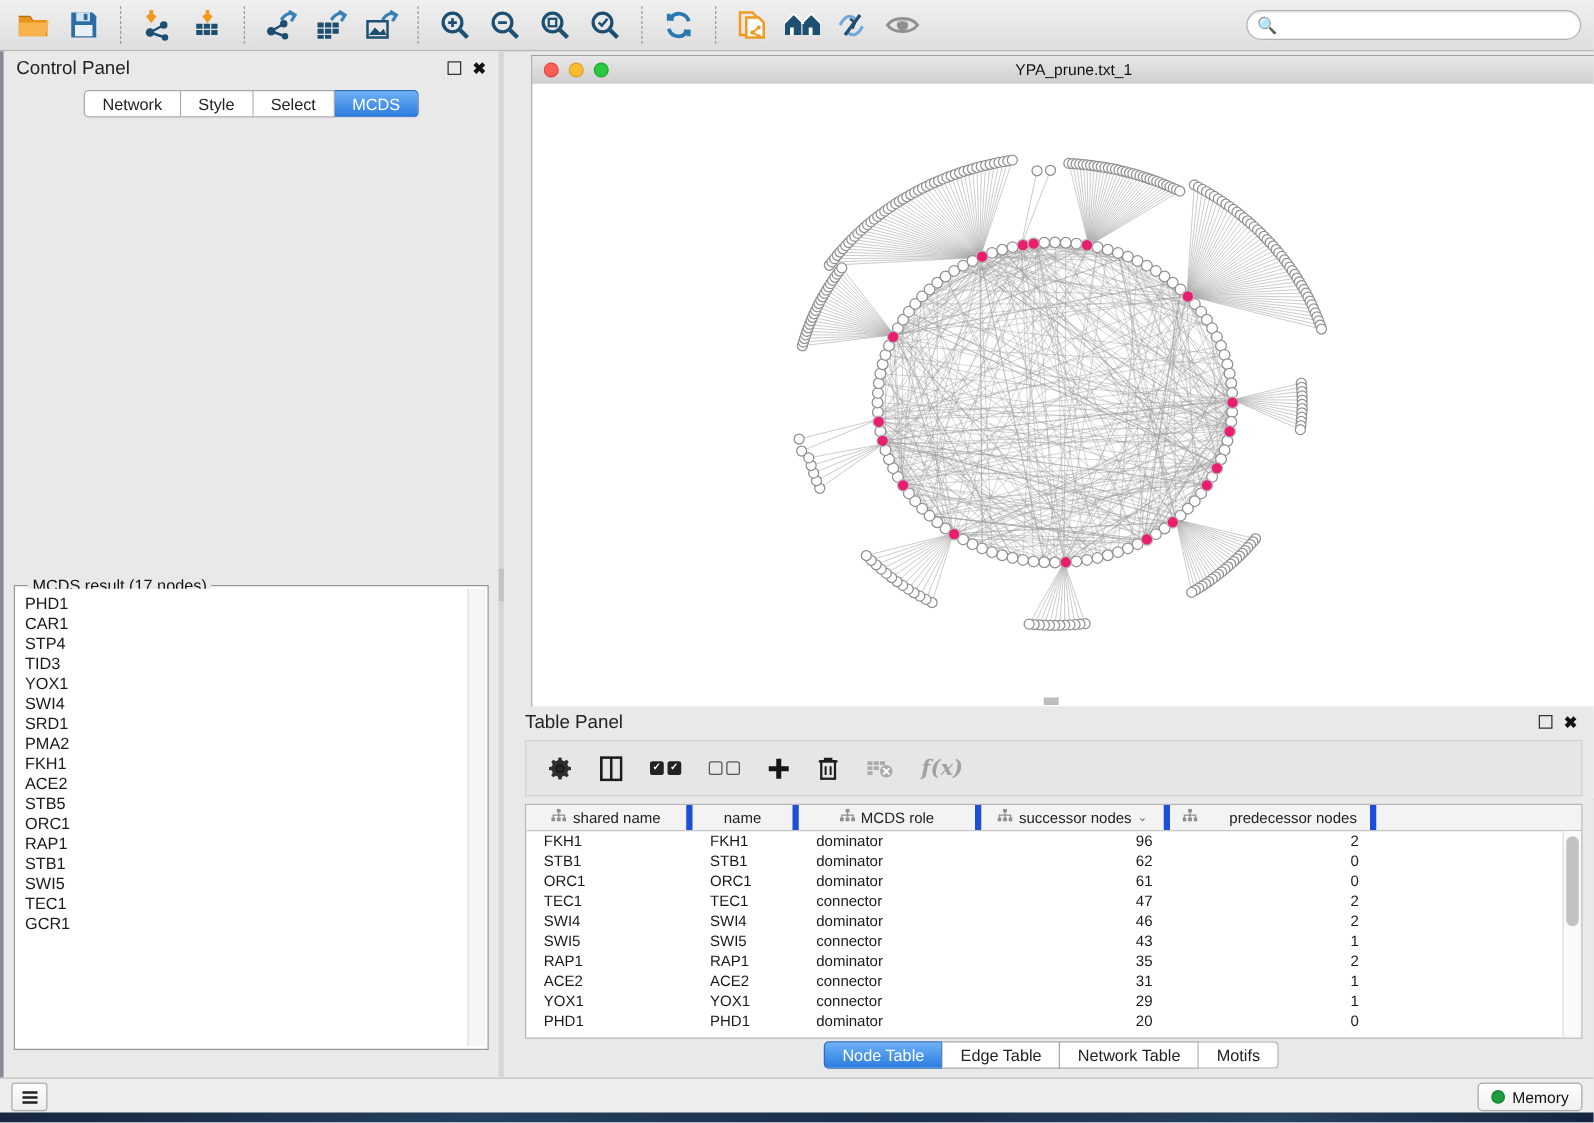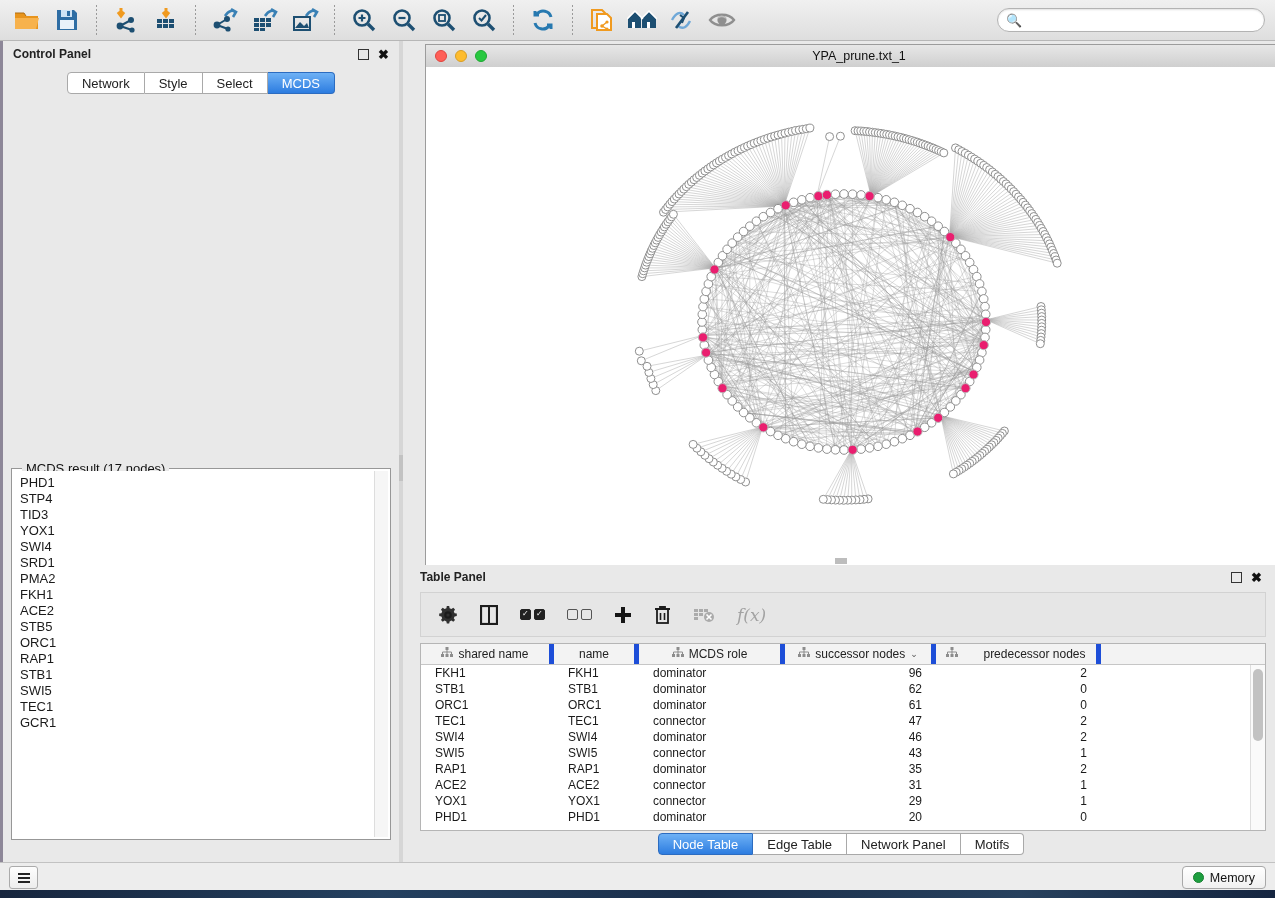--- a/index.html
+++ b/index.html
@@ -24,21 +24,21 @@
   }
   .search-box input{border:none;outline:none;flex:1;font:12px "Liberation Sans",sans-serif;background:transparent;}
   .search-glyph{color:#8b8b8b;font-size:13px;line-height:1;}
   
   .left-strip{position:absolute;left:0;top:41px;width:3px;height:849px;background:#8d8798;}
   .desktop-strip{position:absolute;left:0;top:890px;width:1275px;height:8px;
     background:linear-gradient(90deg,#17263e,#24405f 30%,#1a2e4a 55%,#27415e 80%,#152540);}
   
   .left-col{position:absolute;left:3px;top:41px;width:400px;height:821px;background:#e9e9e9;border-right:4px solid #d6d6d6;box-sizing:border-box;}
   .panel-header{height:26px;display:flex;align-items:center;padding:0 10px;}
-  .panel-title{font-size:12px;color:#222;font-weight:bold;}
+  .panel-title{font-size:15px;color:#222;}
   .panel-header .win-btns{margin-left:auto;display:flex;gap:9px;align-items:center;}
   .float-glyph{width:9px;height:9px;border:1.5px solid #333;display:inline-block;}
   .close-glyph{font-size:13px;font-weight:bold;color:#111;line-height:1;}
   .seg-tabs{display:flex;justify-content:center;margin-top:5px;}
   .seg{
     height:20px;padding:0 14px;display:flex;align-items:center;justify-content:center;
     background:#fff;border:1px solid #a9a9a9;border-left:none;font-size:13px;color:#222;cursor:default;
   }
   .seg:first-child{border-left:1px solid #a9a9a9;border-radius:4px 0 0 4px;}
   .seg:last-child{border-radius:0 4px 4px 0;}
@@ -90,21 +90,21 @@
   .light.green{background:#28c840;border:1px solid #1da832;box-sizing:border-box;}
   .net-title{position:absolute;left:0;right:0;text-align:center;font-size:12.5px;color:#111;}
   .canvas{position:absolute;left:0;top:22px;width:866px;height:497px;background:#fff;}
   .splitter-nub-h{position:absolute;left:428px;top:517px;width:12px;height:6px;background:#bdbdbd;}
   
   .table-panel{position:absolute;left:0;top:524px;width:868px;height:297px;background:#e9e9e9;}
   .tp-toolbar{
     position:absolute;left:13px;right:9px;top:27px;height:45px;background:#e6e6e6;
     border:1px solid #d2d2d2;box-sizing:border-box;display:flex;align-items:center;gap:22px;padding-left:17px;
   }
-  .tp-icon{display:flex;align-items:center;}
+  .tp-icon{display:flex;align-items:center;font-weight:bold;}
   .cb-pair{display:flex;gap:3px;}
   .cb{width:11px;height:11px;border:1.5px solid #222;border-radius:2px;box-sizing:border-box;}
   .cb.checked{background:#222;position:relative;}
   .cb.checked:after{content:"✓";color:#fff;font-size:8px;position:absolute;left:1px;top:-1px;}
   .cb.empty{border-color:#555;}
   .fx-glyph{font-family:"DejaVu Serif",serif;font-style:italic;font-size:17px;color:#a2a2a2;}
   .grid-table{
     position:absolute;left:13px;right:9px;top:78px;height:188px;background:#fff;
     border:1px solid #b5b5b5;box-sizing:border-box;overflow:hidden;
   }
@@ -305,20 +305,21 @@
       <div class="seg">Select</div>
       <div class="seg selected">MCDS</div>
     </div>
 
 
   <div class="fieldset">
     <span class="legend">MCDS result (17 nodes)</span>
     <div class="listbox">
       <div class="items" id="mcds-items">
           <div class="list-item">PHD1</div>
+          <div class="list-item">CAR1</div>
           <div class="list-item">STP4</div>
           <div class="list-item">TID3</div>
           <div class="list-item">YOX1</div>
           <div class="list-item">SWI4</div>
           <div class="list-item">SRD1</div>
           <div class="list-item">PMA2</div>
           <div class="list-item">FKH1</div>
           <div class="list-item">ACE2</div>
           <div class="list-item">STB5</div>
           <div class="list-item">ORC1</div>
@@ -1499,21 +1500,21 @@
           </div>
         </div>
       <div class="tbl-scroll">
         <div class="tbl-thumb"></div>
       </div>
     </div>
 
     <div class="tab-bar" id="table-tabs">
         <div class="seg selected">Node Table</div>
         <div class="seg">Edge Table</div>
-        <div class="seg">Network Panel</div>
+        <div class="seg">Network Table</div>
         <div class="seg">Motifs</div>
       </div>
   </div>
 </div>
 
 <div class="status-bar">
   <div class="list-btn">
     <span class="list-glyph">
         <i></i>
         <i></i>

